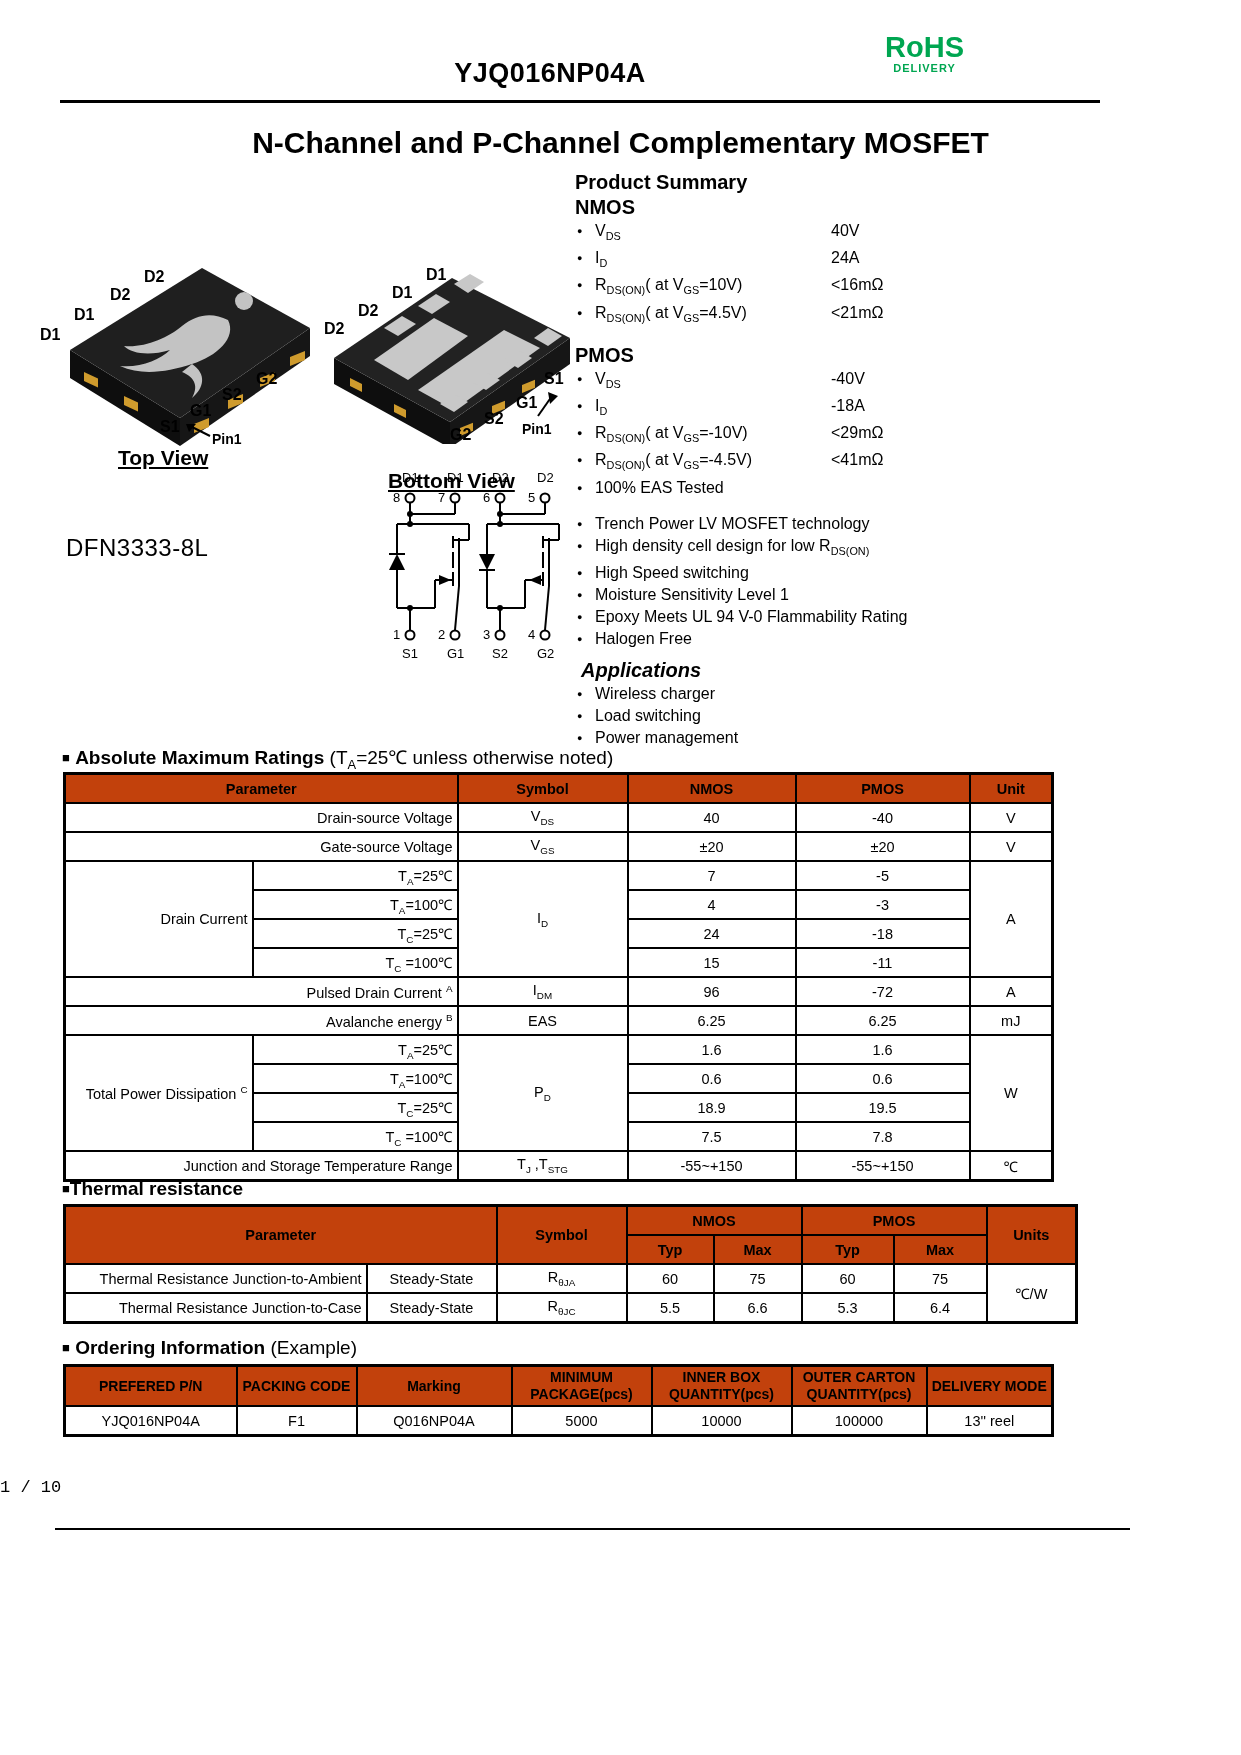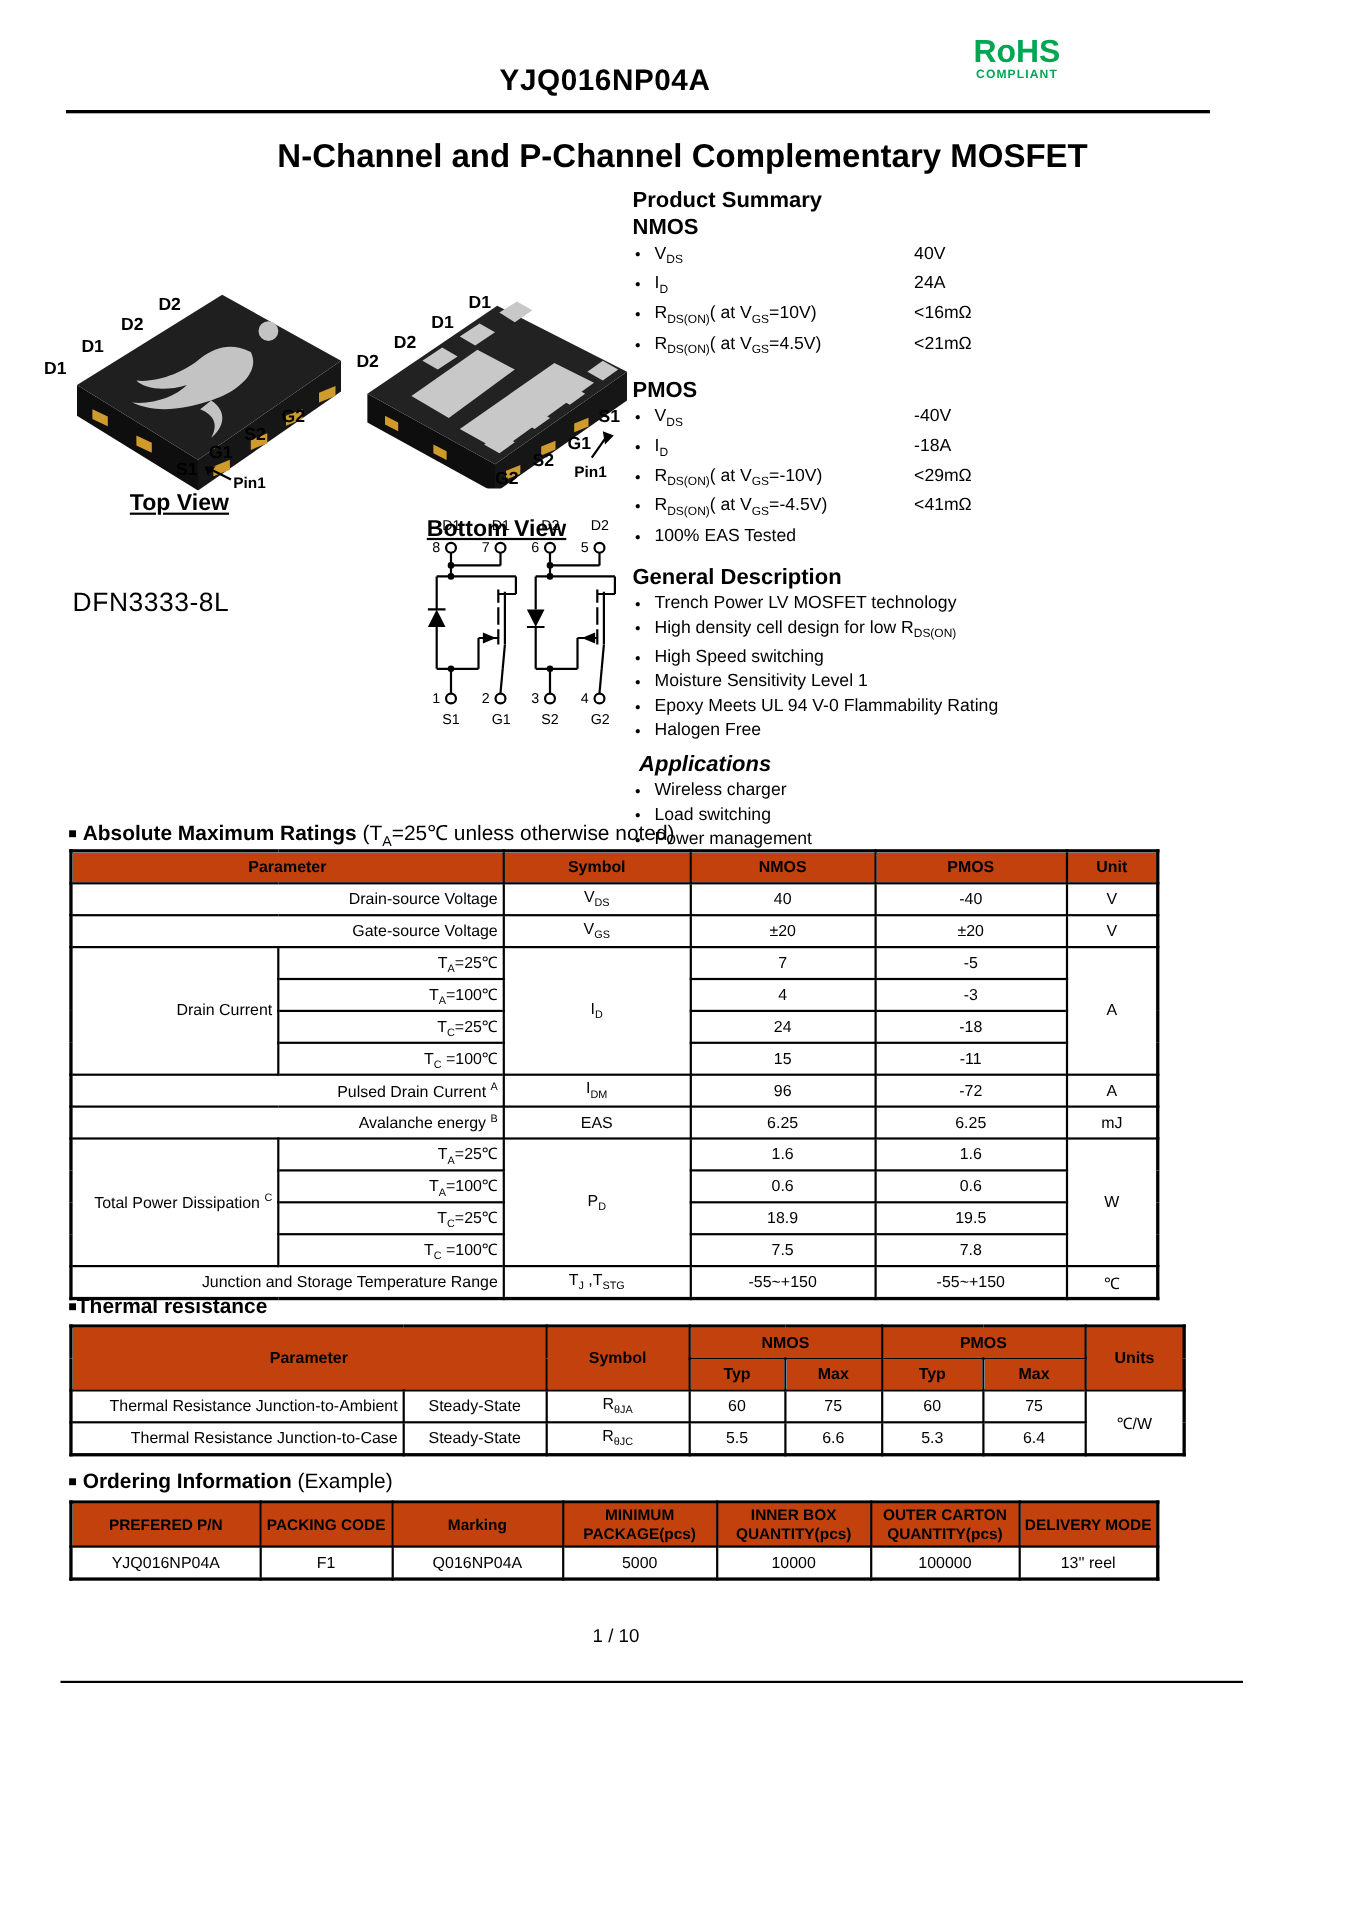--- a/index.html
+++ b/index.html
@@ -38,34 +38,34 @@
   table.dt{border-collapse:collapse;table-layout:fixed;position:absolute;
            font-size:14.5px;background:#fff;}
   table.dt th,table.dt td{border:2px solid #000;text-align:center;vertical-align:middle;
            padding:2px 4px;height:23px;overflow:hidden;}
   table.dt th{background:#c2410c;font-weight:bold;}
   table.dt td.lt{text-align:right;padding-left:9px;}
   table.dt{border:3px solid #000;}
   .ord th{font-size:14px;line-height:17px;}
   .ord td{height:26px;}
 
-  .footer-page{position:absolute;top:1478px;left:0;width:1120px;text-align:center;font-size:17px;}
+  .footer-page{position:absolute;top:1478px;left:0;width:1120px;font-size:17px;font-family:Liberation Mono, monospace;}
   .footer-rule{position:absolute;left:55px;top:1528px;width:1075px;height:2px;background:#000;}
 
   svg text{font-family:"Liberation Sans",sans-serif;}
 </style>
 </head>
 <body>
 
 <div class="page">
 
   <div class="part-number">YJQ016NP04A</div>
   <div class="rohs">
     <div class="r1">RoHS</div>
-    <div class="r2">COMPLIANT</div>
+    <div class="r2">DELIVERY</div>
   </div>
   <div class="hrule"></div>
   <div class="main-title">N-Channel and P-Channel Complementary MOSFET</div>
 
   <svg class="pkg-svg" style="left:32px;top:228px;" width="300" height="218" viewBox="0 0 300 218">
     <polygon points="38,150 148,218 148,190 38,122" fill="#0e0e0e"></polygon>
     <polygon points="148,218 278,128 278,100 148,190" fill="#161616"></polygon>
     <polygon points="38,122 170,40 278,100 148,190" fill="#1f1f1f"></polygon>
 
     <circle cx="212" cy="73" r="9" fill="#c3c3c3"></circle>
@@ -236,21 +236,20 @@
 
     <div class="sp14"></div>
     <h2 class="sec-h">PMOS</h2>
     <div class="b-row"><span class="dot">●</span><span><span>V</span><sub>DS</sub></span><span class="b-val">-40V</span></div>
     <div class="b-row"><span class="dot">●</span><span><span>I</span><sub>D</sub></span><span class="b-val">-18A</span></div>
     <div class="b-row"><span class="dot">●</span><span><span>R</span><sub>DS(ON)</sub><span>( at V</span><sub>GS</sub><span>=-10V)</span></span><span class="b-val">&lt;29mΩ</span></div>
     <div class="b-row"><span class="dot">●</span><span><span>R</span><sub>DS(ON)</sub><span>( at V</span><sub>GS</sub><span>=-4.5V)</span></span><span class="b-val">&lt;41mΩ</span></div>
     <div class="b-row"><span class="dot">●</span><span>100% EAS Tested</span></div>
 
     <div class="sp14"></div>
-    <h2 class="sec-h">General Description</h2>
     <div class="b-row"><span class="dot">●</span><span>Trench Power LV MOSFET technology</span></div>
     <div class="b-row"><span class="dot">●</span><span><span>High density cell design for low R</span><sub>DS(ON)</sub></span></div>
     <div class="b-row"><span class="dot">●</span><span>High Speed switching</span></div>
     <div class="b-row"><span class="dot">●</span><span>Moisture Sensitivity Level 1</span></div>
     <div class="b-row"><span class="dot">●</span><span>Epoxy Meets UL 94 V-0 Flammability Rating</span></div>
     <div class="b-row"><span class="dot">●</span><span>Halogen Free</span></div>
 
     <div class="sp8"></div>
     <h2 class="sec-h" style="padding-left:6px;font-style:italic;">Applications</h2>
     <div class="b-row"><span class="dot">●</span><span>Wireless charger</span></div>

